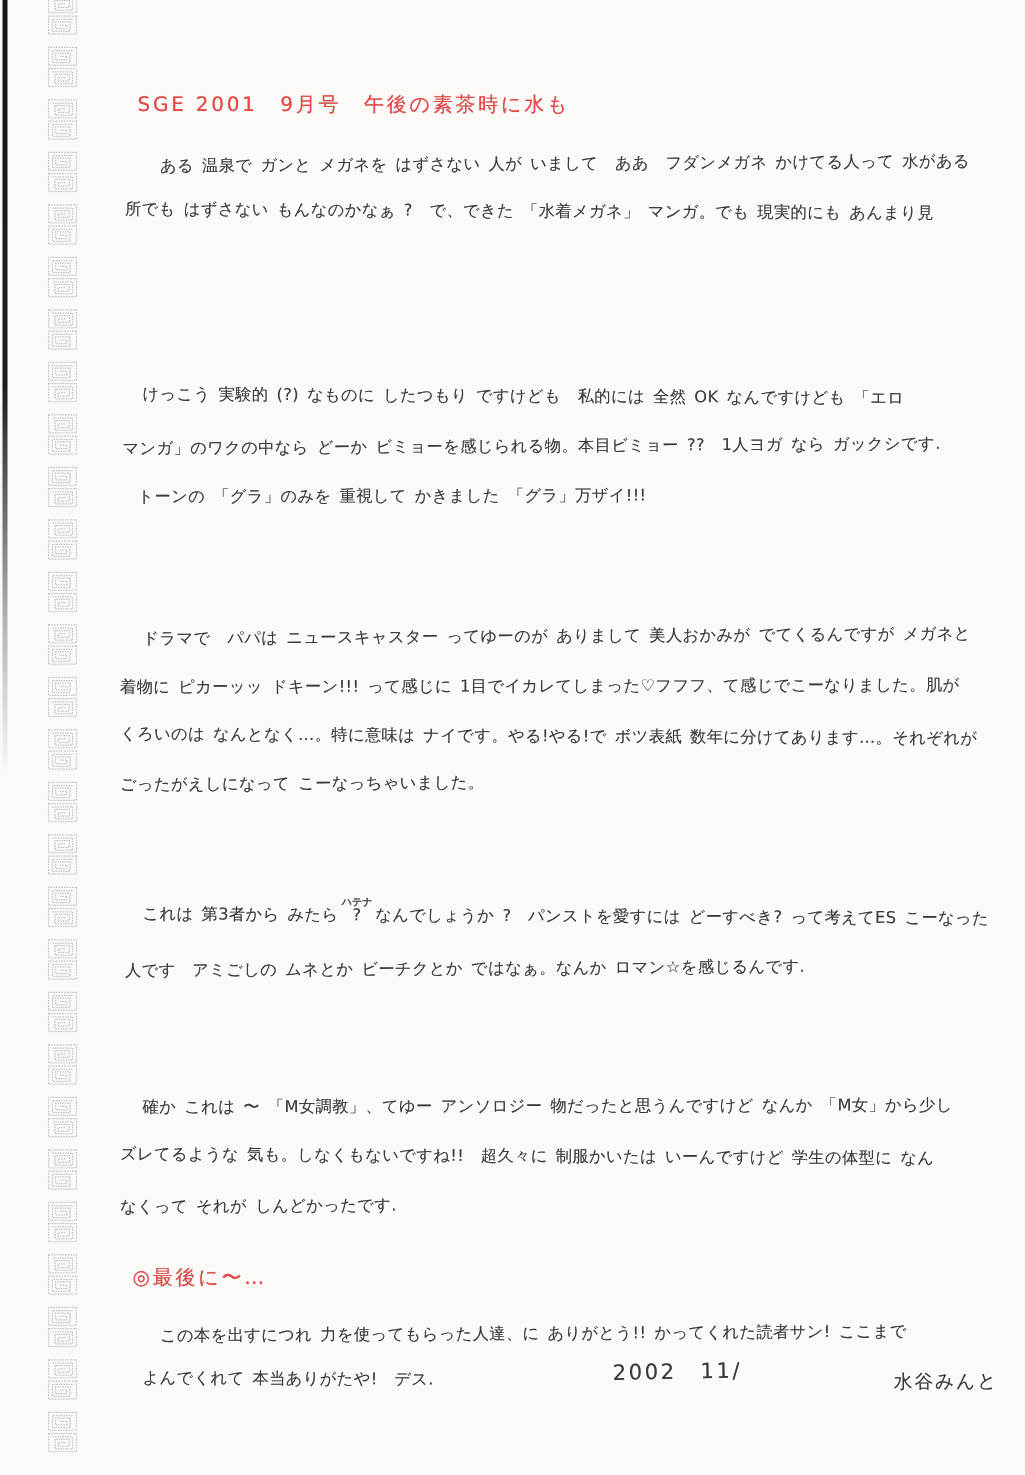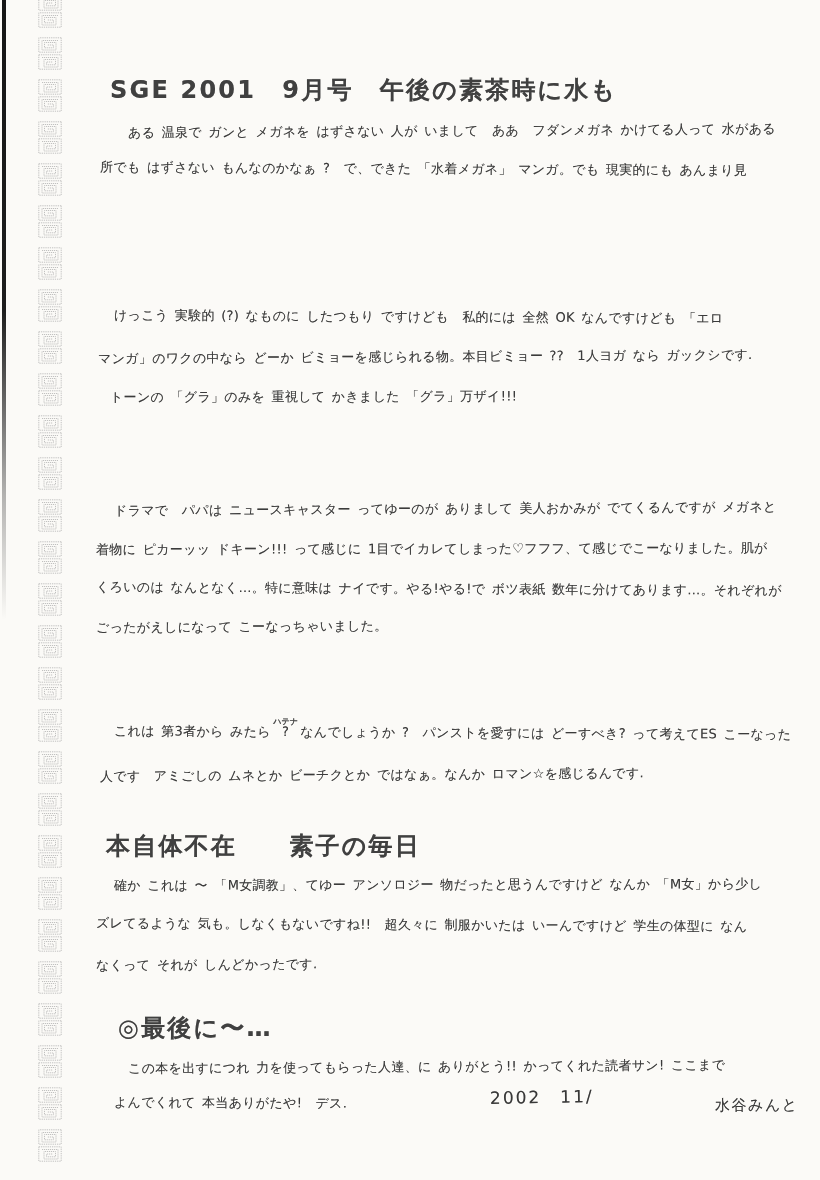--- a/index.html
+++ b/index.html
@@ -28,22 +28,22 @@
   .gk.pair-end { margin-bottom:9px; }
   .gk svg { display:block; width:100%; height:100%; }
   .gk.flip svg { transform:scaleX(-1); }
 
   .content { position:absolute; left:0; top:0; width:820px; height:1180px; }
 
   section { position:absolute; left:98px; width:715px; }
 
   .title {
     position:absolute; white-space:nowrap;
-    font-size:24px; font-weight:700; letter-spacing:2.2px;
-    color:#404040;
+    font-size:16px; font-weight:400; letter-spacing:2.2px;
+    color:#ef4444;
     text-shadow:0 0 0.6px rgba(40,40,40,0.45);
   }
   .line {
     position:absolute; white-space:nowrap;
     font-size:13px; letter-spacing:0.3px; word-spacing:2px;
     color:#3b3b3b;
     text-shadow:0 0 0.5px rgba(50,50,50,0.4);
   }
   .t1 { transform:rotate(-0.35deg); }
   .t2 { transform:rotate(0.3deg); }
@@ -424,28 +424,27 @@
     </section>
 
     <section style="top:672px; height:140px">
       <p class="line t2" style="left:16px; top:46px">
         <span>これは 第3者から みたら </span><ruby><span>?</span><rt>ハテナ</rt></ruby><span> なんでしょうか ?　パンストを愛すには どーすべき? って考えてES こーなった</span>
       </p>
       <p class="line t1" style="left:2px; top:94px">人です　アミごしの ムネとか ビーチクとか ではなぁ。なんか ロマン☆を感じるんです.</p>
     </section>
 
     <section style="top:826px; height:170px">
-      <h2 class="title" style="left:8px; top:4px">本自体不在　　素子の毎日</h2>
       <p class="line t3" style="left:16px; top:50px">確か これは 〜 「M女調教」、てゆー アンソロジー 物だったと思うんですけど なんか 「M女」から少し</p>
       <p class="line t2" style="left:-2px; top:90px">ズレてるような 気も。しなくもないですね!!　超久々に 制服かいたは いーんですけど 学生の体型に なん</p>
       <p class="line t1" style="left:-2px; top:130px">なくって それが しんどかったです.</p>
     </section>
 
     <section style="top:1008px; height:130px">
-      <h2 class="title" style="left:20px; top:4px">◎最後に〜…</h2>
+      <h2 class="title" style="left:8px; top:4px">◎最後に〜…</h2>
       <p class="line t1" style="left:30px; top:50px">この本を出すにつれ 力を使ってもらった人達、に ありがとう!! かってくれた読者サン! ここまで</p>
       <p class="line t2" style="left:16px; top:86px">よんでくれて 本当ありがたや!　デス.</p>
       <span class="date-note" style="left:392px; top:78px">2002　11/</span>
       <span class="signature" style="left:572px; top:88px">水谷みんと</span>
     </section>
 
   </div>
 </div>
 
 </body></html>

